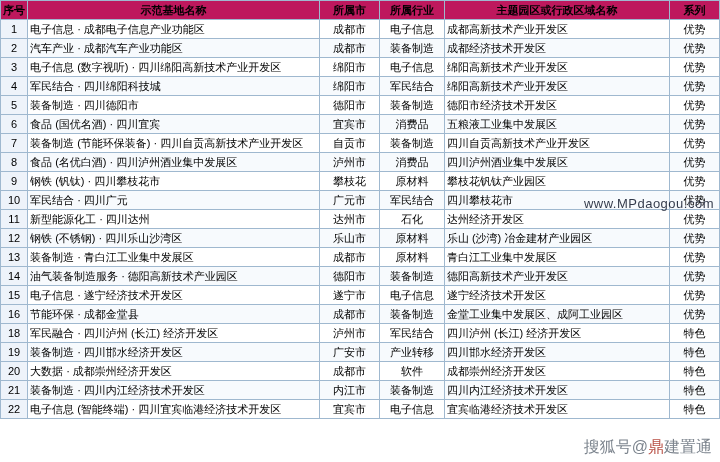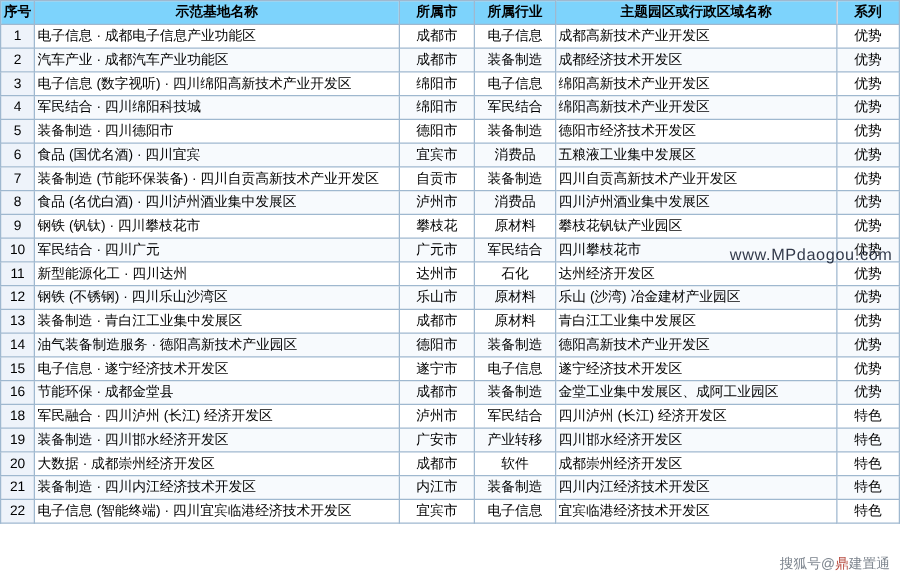--- a/index.html
+++ b/index.html
@@ -35,21 +35,21 @@
     border: 1px solid #9fb8cf;
     font-size: 11px;
     line-height: 13px;
     height: 18px;
     padding: 0 2px;
     color: #000000;
     white-space: nowrap;
     overflow: hidden;
   }
   thead th {
-    background: #7dd3fc;
+    background: #be185d;
     font-weight: bold;
     text-align: center;
     font-size: 11.5px;
     height: 20px;
   }
   td.num {
     text-align: center;
     background: #eef3fa;
     font-size: 11px;
   }
@@ -98,21 +98,21 @@
     letter-spacing: 2px;
     font-family: "Liberation Sans", sans-serif;
   }
   .wm-big .accent {
     color: rgba(200,60,50,0.62);
   }
   .wm-bottom {
     position: absolute;
     right: 8px;
     bottom: 4px;
-    font-size: 11px;
+    font-size: 16px;
     color: #6d7680;
     opacity: 0.9;
     margin-left: 24px;
   }
   .wm-bottom .r {
     color: #b03a2e;
   }
 </style>
 </head>
 <body>

